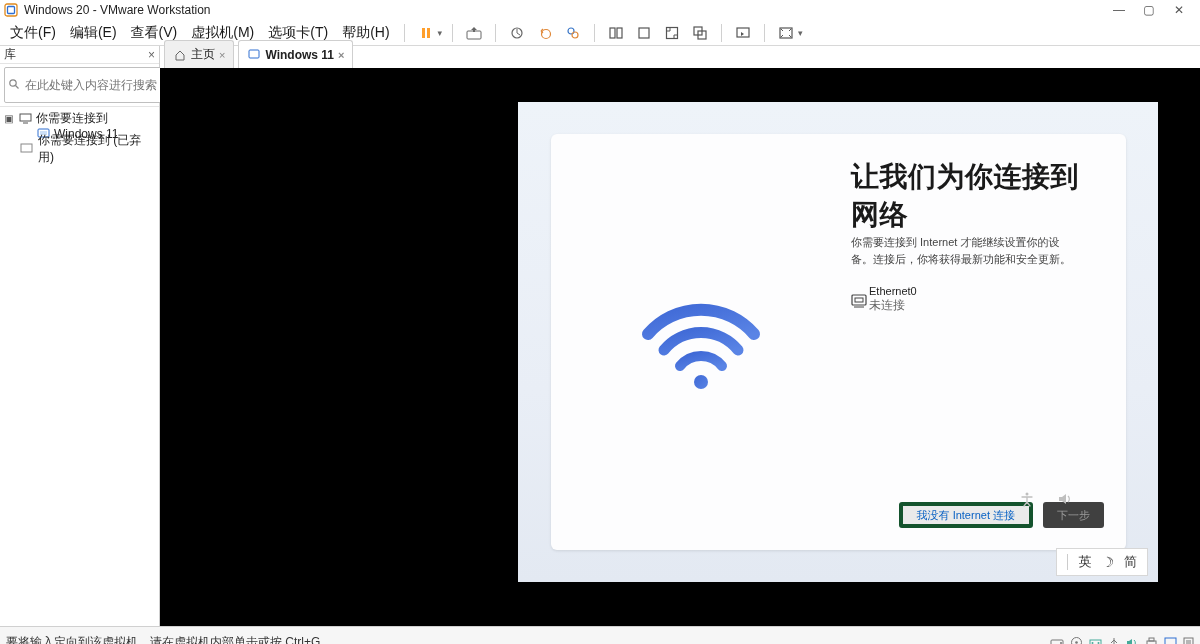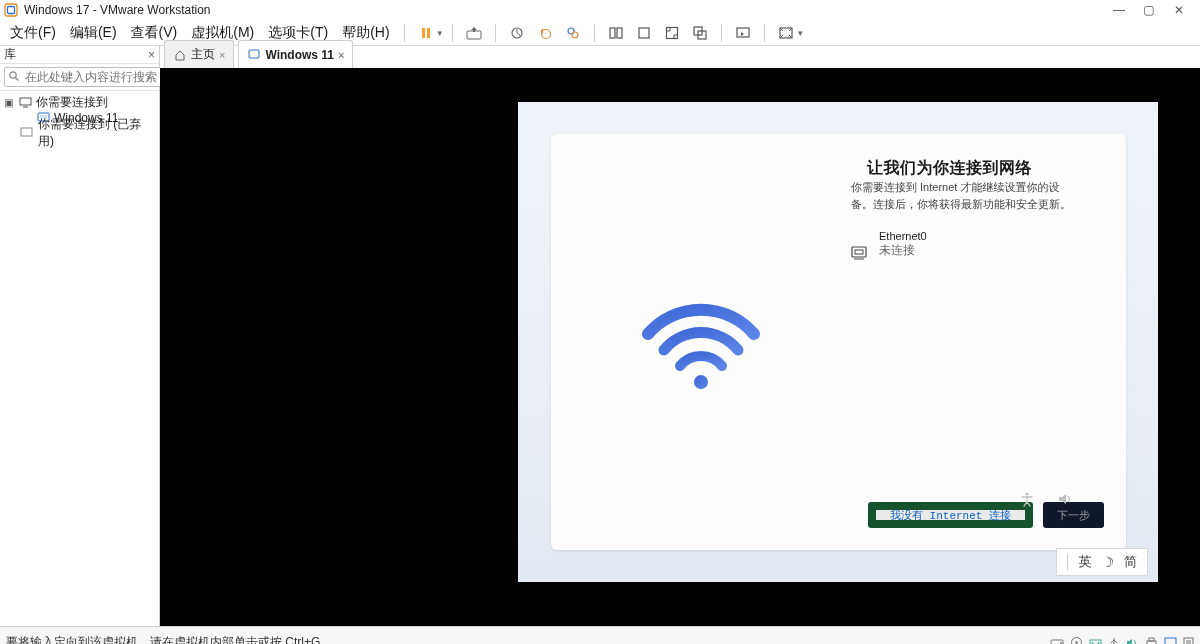--- a/index.html
+++ b/index.html
@@ -20,52 +20,52 @@
   .tb-dd .caret { font-size:9px; color:#666; margin-left:1px;}
   .pause-icon rect{ fill:#ff9f2c;}
   
   .main-row { display:flex; height: calc(644px - 20px - 26px - 18px);} 
   
   .sidebar { width:160px; border-right:1px solid #cfcfcf; background:#fff; display:flex; flex-direction:column;}
   .side-head { height:18px; display:flex; align-items:center; padding:0 4px; font-size:12px; color:#333; border-bottom:1px solid #e4e4e4;}
   .side-head .spacer{flex:1;}
   .side-head .close{font-family:sans-serif; color:#666;}
   .search-row{display:flex; align-items:center; padding:3px 4px 3px 4px; gap:3px; border-bottom:1px solid #e4e4e4;}
-  .search-box{flex:1; display:flex; align-items:center; height:20px; border:1px solid #bfbfbf; border-radius:2px; padding:0 3px; gap:3px; color:#888; font-size:12px; background:#fff;}
+  .search-box{flex:1; display:flex; align-items:center; height:36px; border:1px solid #bfbfbf; border-radius:2px; padding:0 3px; gap:3px; color:#888; font-size:12px; background:#fff;}
   .search-box input{border:0; outline:0; flex:1; font-size:12px; height:16px; background:transparent;}
   .search-dd{width:14px; height:20px; border:1px solid #bfbfbf; display:flex; align-items:center; justify-content:center; font-size:9px; color:#666; border-radius:2px; background:#fff;}
   .tree{padding:4px 2px; font-size:12px; color:#222;}
   .tree-row{display:flex; align-items:center; height:15px; gap:4px; padding-left:2px;}
   .tree-indent{width:12px;}
   .tree-toggle{width:10px; text-align:center; color:#555; font-size:10px;}
   .tree-icon{width:14px; height:14px; display:flex; align-items:center; justify-content:center;}
   
   .content{flex:1; background:#fff; display:flex; flex-direction:column;}
   .tabs-row{height:22px; display:flex; align-items:flex-end; padding: 2px 4px 0 4px; gap:4px; }
   .tab{height:28px; display:flex; align-items:center; gap:4px; padding:0 8px; border:1px solid #cfcfcf; border-bottom:0; border-radius:3px 3px 0 0; font-size:12px; background:#f0f0f0;}
   .tab.active{background:#fff; font-weight:600;}
   .tab .close{font-size:11px; color:#888;}
   .tab .ico{width:14px; height:14px; display:flex; align-items:center; justify-content:center;}
   .vm-view{flex:1; background:#000; position:relative; overflow:hidden;}
   
   .guest{position:absolute; left:358px; top:34px; width:640px; height:480px; background:linear-gradient(180deg,#eef3f9 0%, #e9eef6 60%, #e3e9f2 100%);} 
   .oobe-card{position:absolute; left:33px; top:32px; right:32px; bottom:32px; background:#fdfdfe; border-radius:6px; box-shadow:0 1px 3px rgba(0,0,0,0.1);}
   .oobe-left{position:absolute; left:0; top:0; width:300px; bottom:0; display:flex; align-items:center; justify-content:center;}
   .oobe-right{position:absolute; left:300px; right:20px; top:24px;}
-  .oobe-title{font-size:16px; font-weight:600; color:#1a1a1a; letter-spacing:0.5px;margin-left:16px;}
+  .oobe-title{font-size:28px; font-weight:600; color:#1a1a1a; letter-spacing:0.5px;}
   .oobe-sub{font-size:11px; color:#444; line-height:1.5; max-width:230px;}
-  .net-item{margin-top:18px; display:flex; gap:10px; align-items:flex-end;}
+  .net-item{margin-top:18px; display:flex; align-items:center;}
   .net-item .nic{width:18px; height:14px;}
   .net-item .texts{display:flex; flex-direction:column;}
   .net-item .name{font-size:11px; color:#222;}
   .net-item .state{font-size:12px; color:#666;}
   .oobe-btns{position:absolute; right:22px; bottom:22px; display:flex; gap:10px;}
   .btn{height:26px; padding:0 14px; font-size:11px; border-radius:3px; display:flex; align-items:center; justify-content:center;}
-  .btn-primary{background:#eaeaea; color:#0a62c4; border:8px solid #14532d;font-family:Liberation Mono, monospace;} 
-  .btn-next{background:#0f172a; color:#9a9a9a;}
+  .btn-primary{background:#eaeaea; color:#0a62c4; border:4px solid #14532d;} 
+  .btn-next{background:#404040; color:#9a9a9a;}
   .ime-bar{position:absolute; right:10px; bottom:6px; height:28px; background:#fff; border:1px solid #d7d7d7; display:flex; align-items:center; gap:10px; padding:0 10px; font-size:13px; color:#333;}
   .ime-bar .sep{width:1px; height:16px; background:#ccc;}
   .oobe-a11y{position:absolute; right:52px; bottom:42px; display:flex; gap:20px;}
   .oobe-a11y .a-ic{width:18px; height:18px; color:#bfbfbf; display:flex; align-items:center; justify-content:center;}
   .cursor{position:absolute; left:360px; top:254px; font-size:14px; color:#000; pointer-events:none;}
   
   .statusbar{height:32px; border-top:1px solid #d0d0d0; background:#f6f6f6; display:flex; align-items:center; padding:0 6px; font-size:12px; color:#333; gap:8px;}
   .statusbar .spacer{flex:1;}
   .status-icons{display:flex; gap:6px; align-items:center;}
   .status-icons span{display:flex; align-items:center; justify-content:center;}
@@ -73,21 +73,21 @@
 </head>
 <body>
 
 <div class="titlebar">
   <span class="app-icon">
     <svg width="14" height="14" viewBox="0 0 14 14">
         <rect x="1" y="1" width="12" height="12" rx="2" fill="#fff" stroke="#e08a1e" stroke-width="1.3"></rect>
         <rect x="3.5" y="3.5" width="7" height="7" rx="1" fill="none" stroke="#2f6fd1" stroke-width="1.3"></rect>
       </svg>
   </span>
-  <span class="title">Windows 17 - VMware Workstation</span>
+  <span class="title">Windows 20 - VMware Workstation</span>
   <span class="spacer"></span>
   <span class="winbtn">—</span>
   <span class="winbtn">▢</span>
   <span class="winbtn">✕</span>
 </div>
 
 <div class="menubar">
   <span class="menu-item">文件(F)</span>
   <span class="menu-item">编辑(E)</span>
   <span class="menu-item">查看(V)</span>

